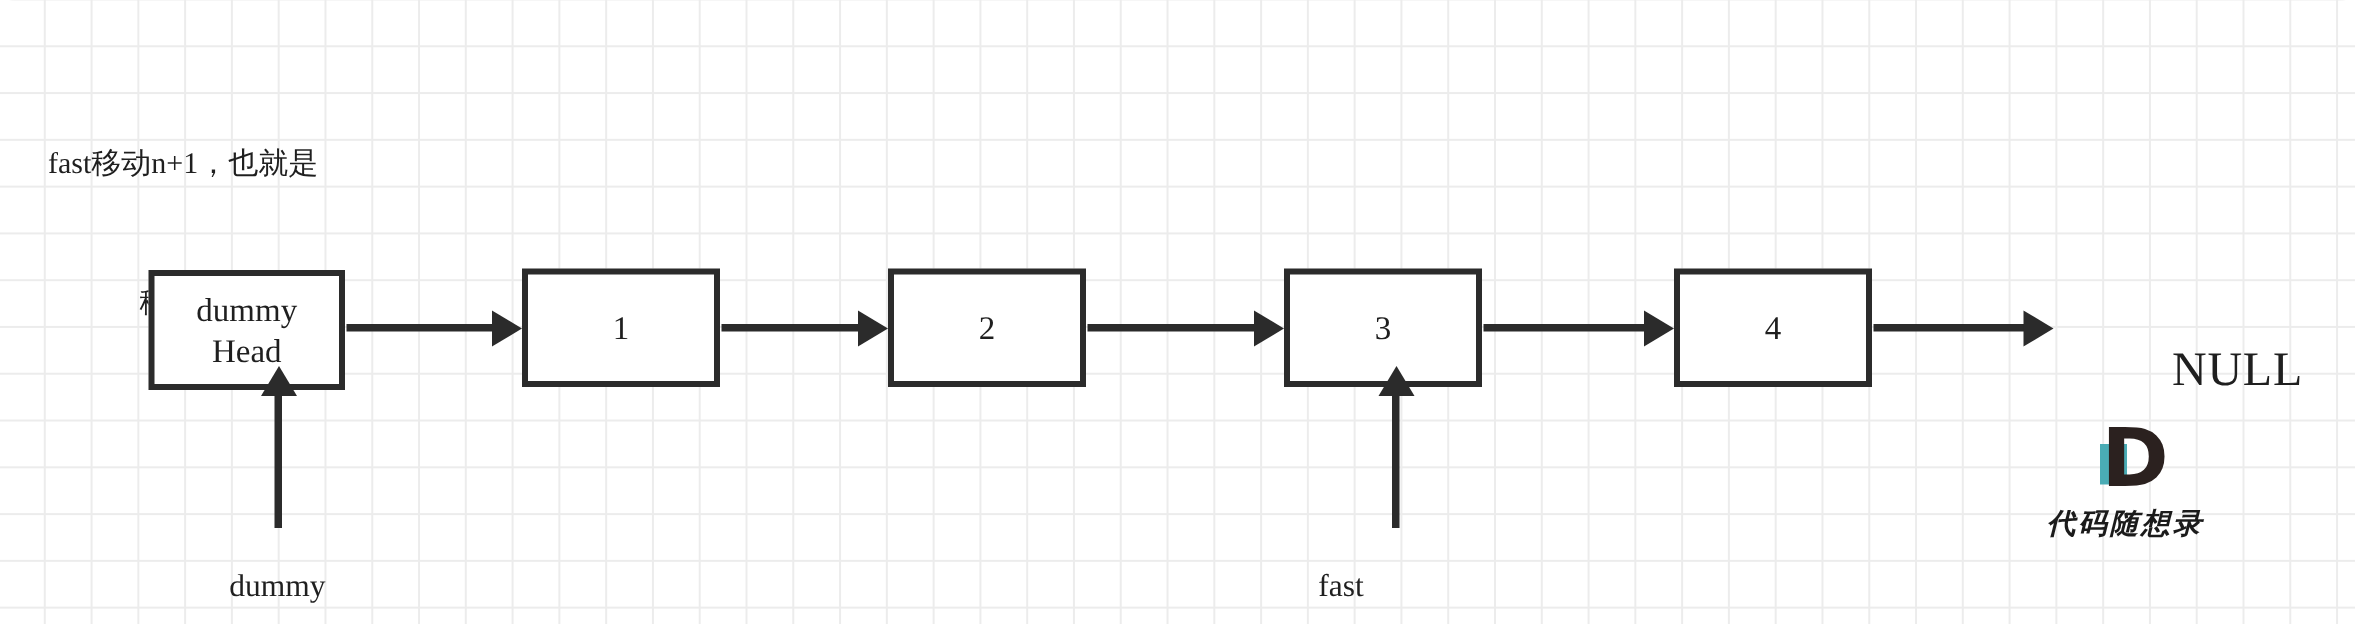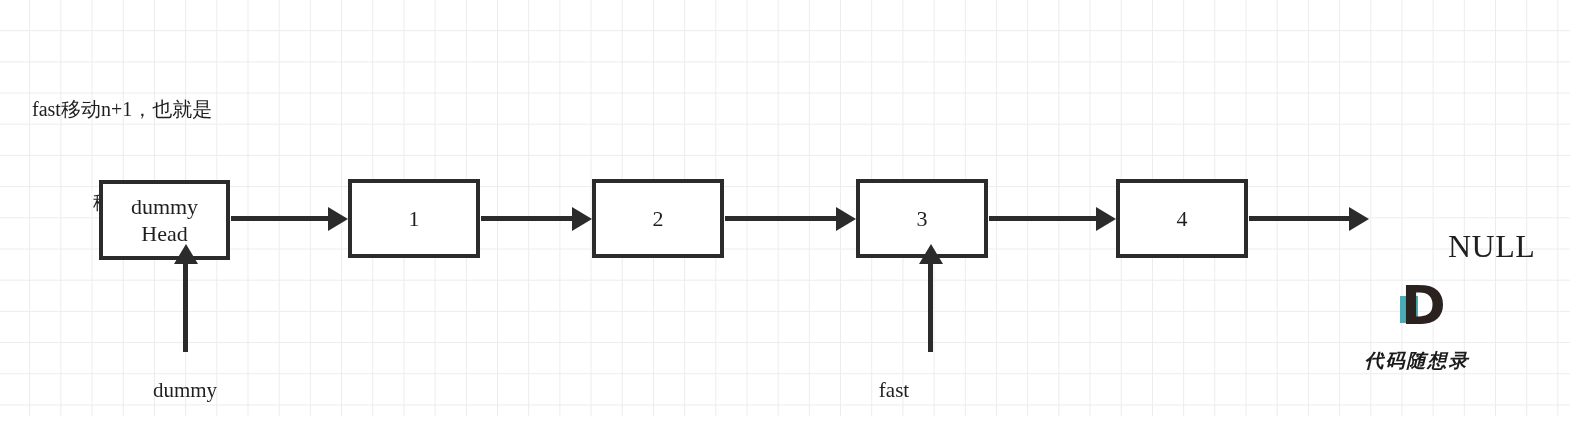--- a/index.html
+++ b/index.html
@@ -139,21 +139,21 @@
   }
   .logo-bar {
     position: absolute;
     left: 12px;
     top: 12px;
     width: 18px;
     height: 27px;
     background: #4aacb5;
   }
   .logo-text {
-    margin-top: 16px;
+    margin-top: 4px;
     text-align: center;
     color: #1b1b1b;
     font-family: "DejaVu Sans", sans-serif;
     font-weight: bold;
     font-size: 19px;
     letter-spacing: 2px;
     font-style: italic;
     white-space: nowrap;
   }
 </style>

